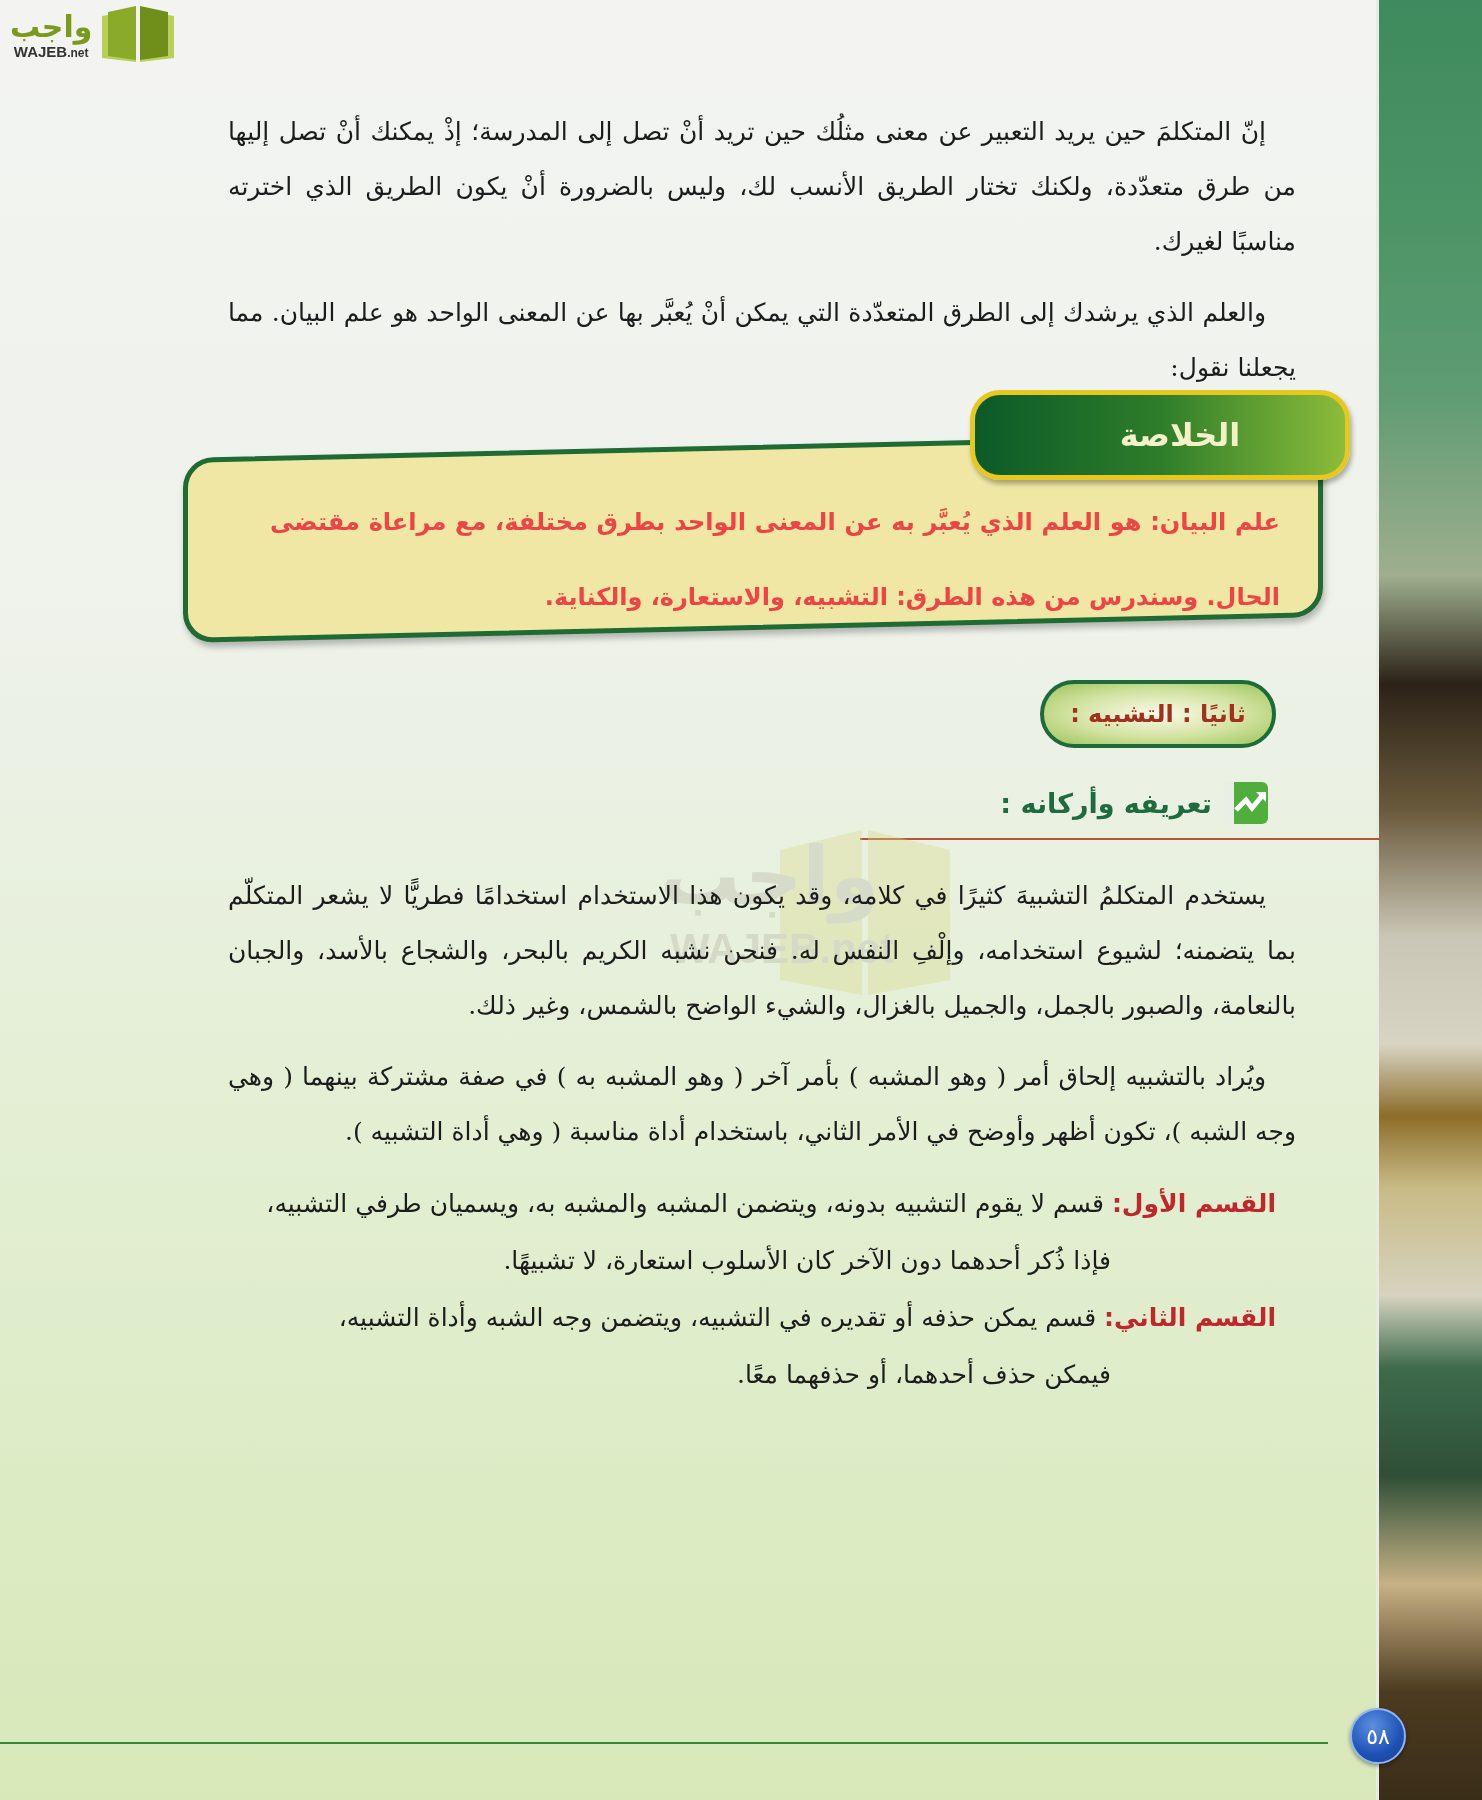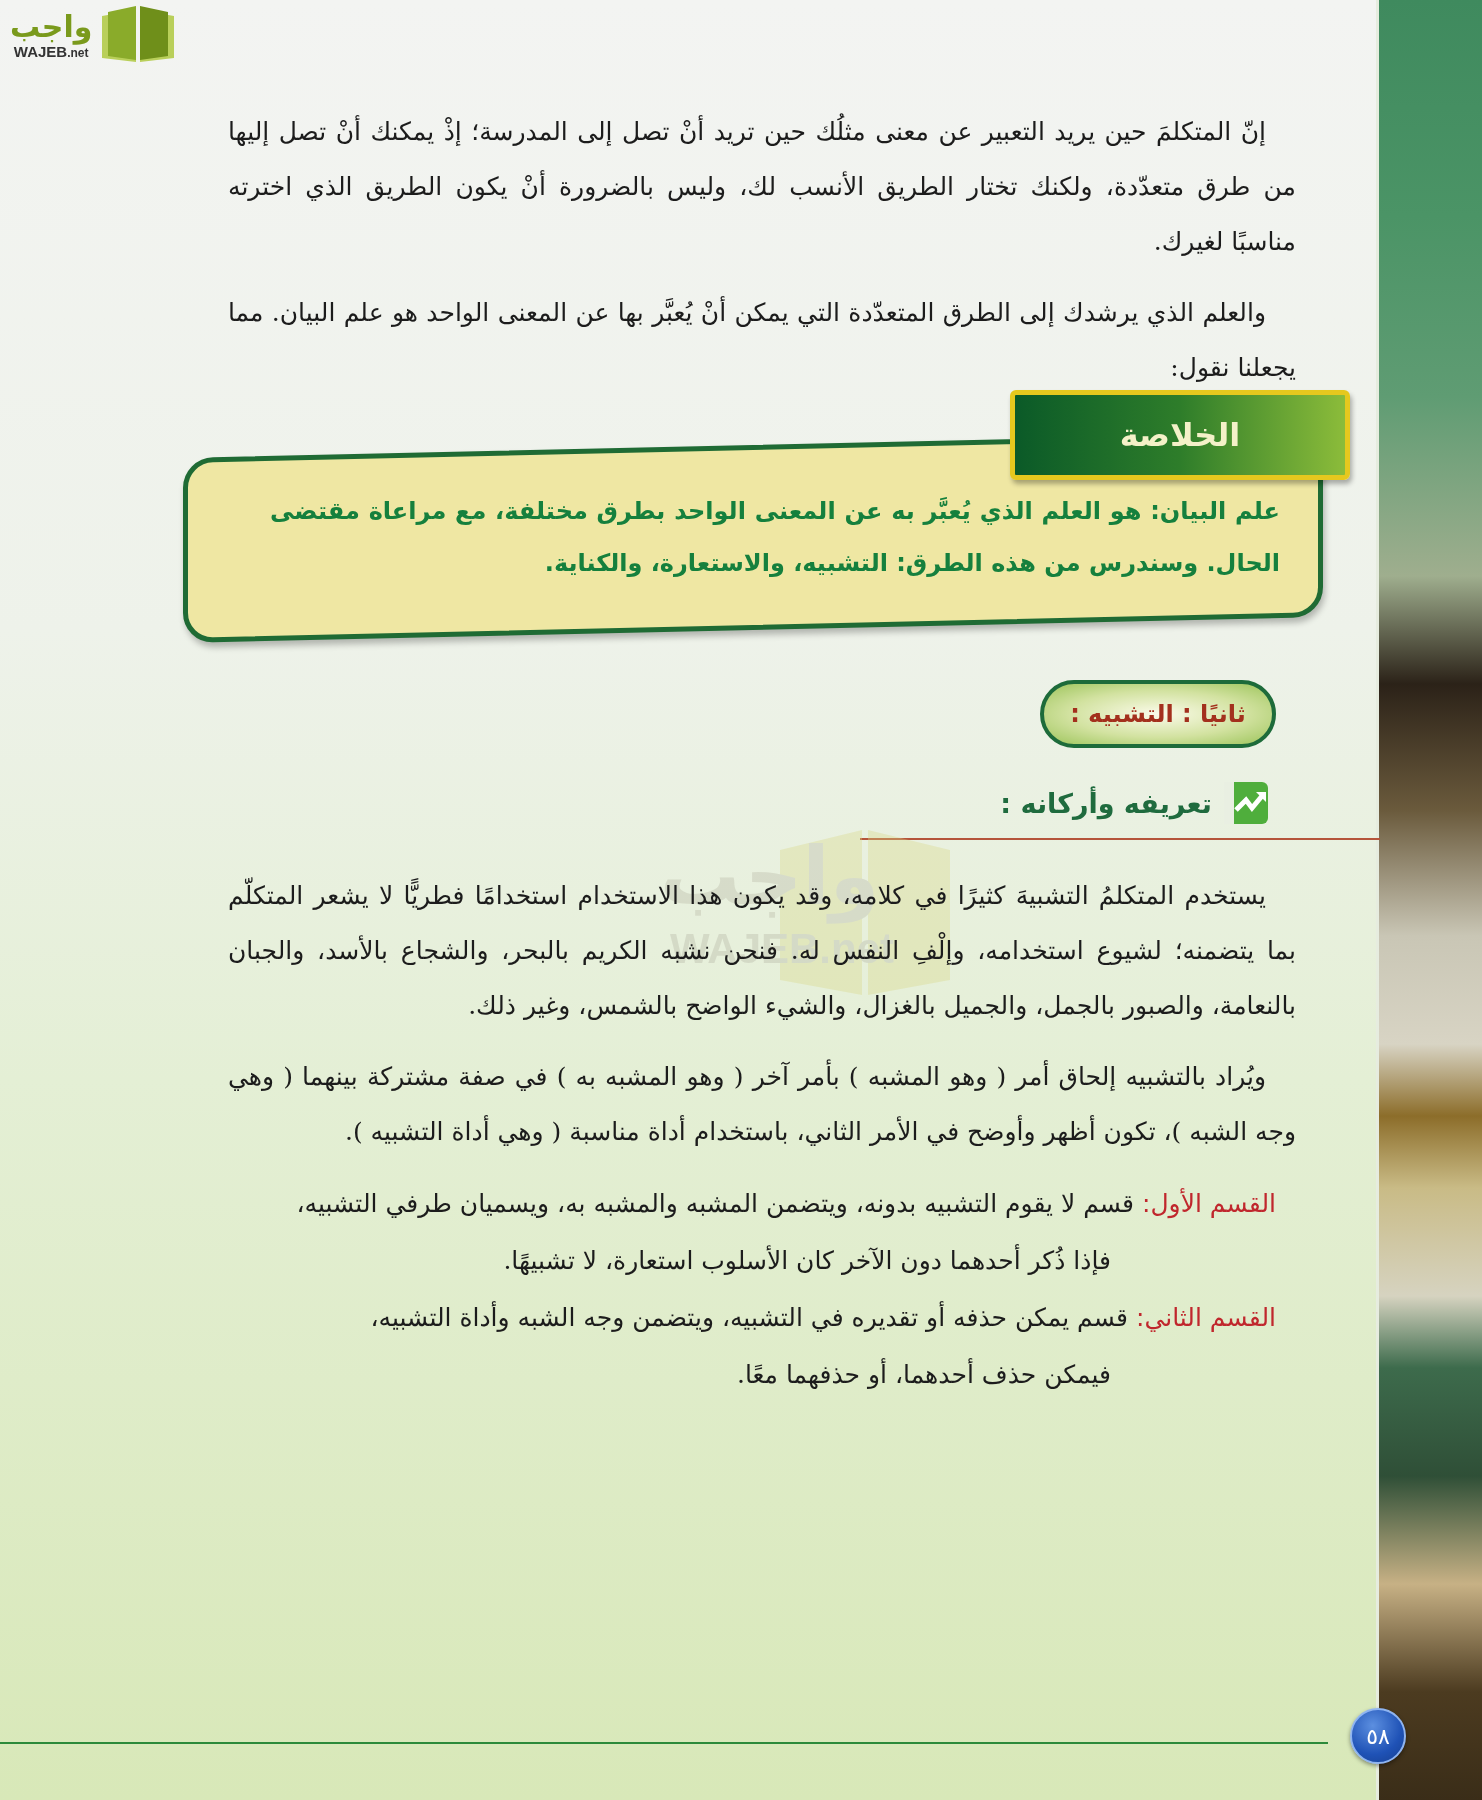--- a/index.html
+++ b/index.html
@@ -29,44 +29,44 @@
   .indent { text-indent: 30px; }
   .summary-wrap { position: absolute; left: 175px; top: 390px; width: 1175px; height: 255px; }
   .summary-box {
     position: absolute; left: 8px; top: 55px; width: 1130px; height: 175px;
     background: #efe7a3; border: 5px solid #1f6b34; border-radius: 30px 12px 30px 30px;
     transform: skewY(-1.3deg); box-shadow: 2px 5px 6px rgba(0,0,0,0.25);
   }
   .summary-tab {
     position: absolute; right: 0; top: 0; width: 330px; height: 80px;
     background: linear-gradient(90deg, #0b5a28 0%, #2e7d2a 50%, #8cbc3a 100%);
-    border: 5px solid #e6c81e; border-radius: 6px; box-shadow: 2px 4px 5px rgba(0,0,0,0.3);
-    display: flex; align-items: center; justify-content: center;
+    border: 5px solid #e6c81e; border-radius: 30px; box-shadow: 2px 4px 5px rgba(0,0,0,0.3);
+    display: flex; align-items: center; justify-content: center; padding-left: 40px;
   }
   .summary-tab span { color: #f4f1c8; font-family: "DejaVu Sans", sans-serif; font-weight: bold; font-size: 32px; letter-spacing: 6px; }
   .summary-text {
     position: absolute; right: 70px; top: 95px; width: 1010px; direction: rtl; text-align: justify;
-    font-family: "DejaVu Sans", sans-serif; font-weight: bold; font-size: 24px; line-height: 52px; color: #15803d;
+    font-family: "DejaVu Sans", sans-serif; font-weight: bold; font-size: 24px; line-height: 75px; color: #ef4444;
   }
   .pill {
     position: absolute; right: 206px; top: 680px; width: 228px; height: 60px;
     border: 4px solid #1d6b3a; border-radius: 34px;
     background: radial-gradient(ellipse at center, #fbfbea 0%, #d2e2a0 55%, #9cc45a 100%);
     display: flex; align-items: center; justify-content: center;
   }
   .pill span { font-family: "DejaVu Sans", sans-serif; font-weight: bold; font-size: 24px; color: #a3301d; direction: rtl; }
   .subhead { position: absolute; right: 212px; top: 780px; display: flex; align-items: center; direction: rtl; gap: 10px; }
   .subhead-icon { width: 48px; height: 46px; }
   .subhead-text { font-family: "DejaVu Sans", sans-serif; font-weight: bold; font-size: 27px; color: #1f6b3e; }
   .subhead-line { position: absolute; left: 860px; top: 838px; width: 520px; height: 2px; background: #b5543a; }
   .watermark { position: absolute; left: 660px; top: 810px; width: 300px; height: 190px; opacity: 0.35; pointer-events: none; }
   .wm-ar { position: absolute; left: 0; top: 20px; font-family: "DejaVu Sans", sans-serif; font-weight: bold; font-size: 80px; color: #b7b7a4; }
   .wm-en { position: absolute; left: 10px; top: 115px; font-family: "Liberation Sans", sans-serif; font-weight: bold; font-size: 42px; color: #b2b2a2; }
   .wm-book { position: absolute; left: 110px; top: 0; width: 190px; height: 190px; }
-  .red-label { color: #c0272d; font-family: "DejaVu Sans", sans-serif; font-weight: normal; }
+  .red-label { color: #c0272d; font-family: "DejaVu Sans", sans-serif; font-weight: bold; }
   .item { font-size: 25px; line-height: 57px; margin: 0; }
   .item-cont { padding-right: 165px; }
   .footer-line { position: absolute; left: 0; top: 1742px; width: 1328px; height: 2px; background: #2c8a3a; }
   .page-badge {
     position: absolute; left: 1350px; top: 1708px; width: 52px; height: 52px; border-radius: 50%;
     background: radial-gradient(circle at 40% 30%, #5c8fe0 0%, #1f52b6 60%, #163e8e 100%);
     border: 2px solid #8fb4f0; display: flex; align-items: center; justify-content: center;
     box-shadow: 0 2px 4px rgba(0,0,0,0.4);
   }
   .page-badge span { color: #fff; font-family: "DejaVu Sans", sans-serif; font-weight: normal; font-size: 22px; }

